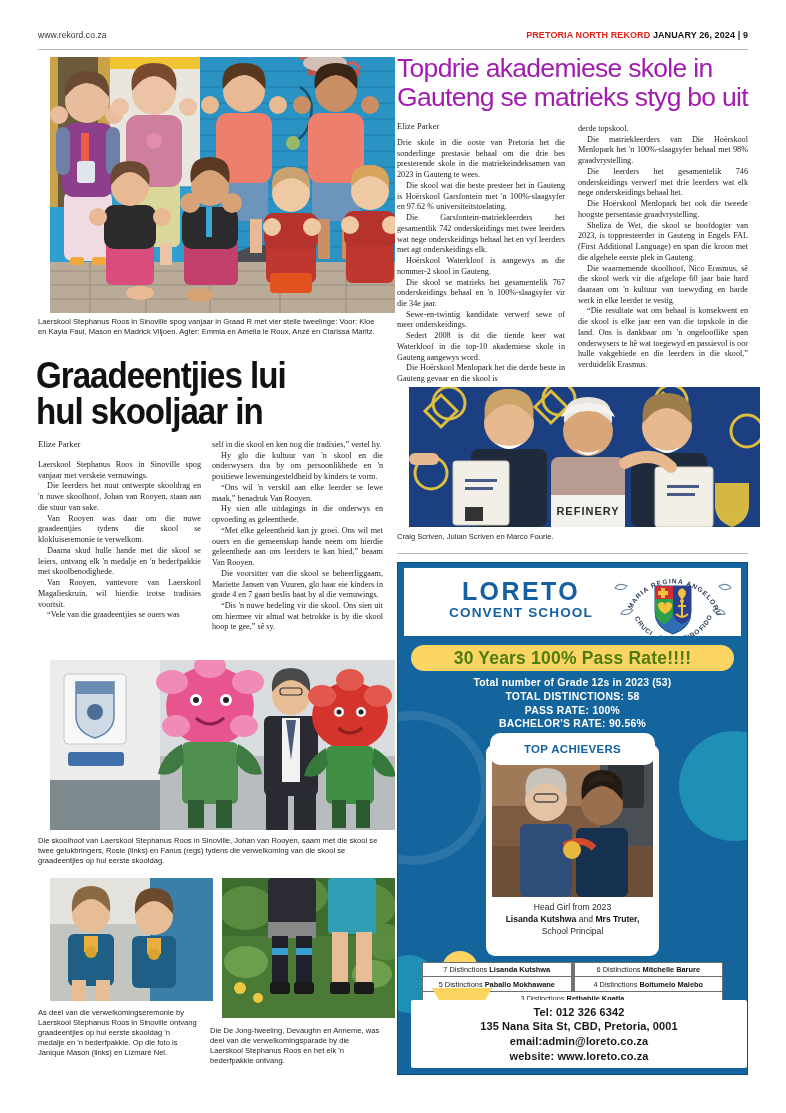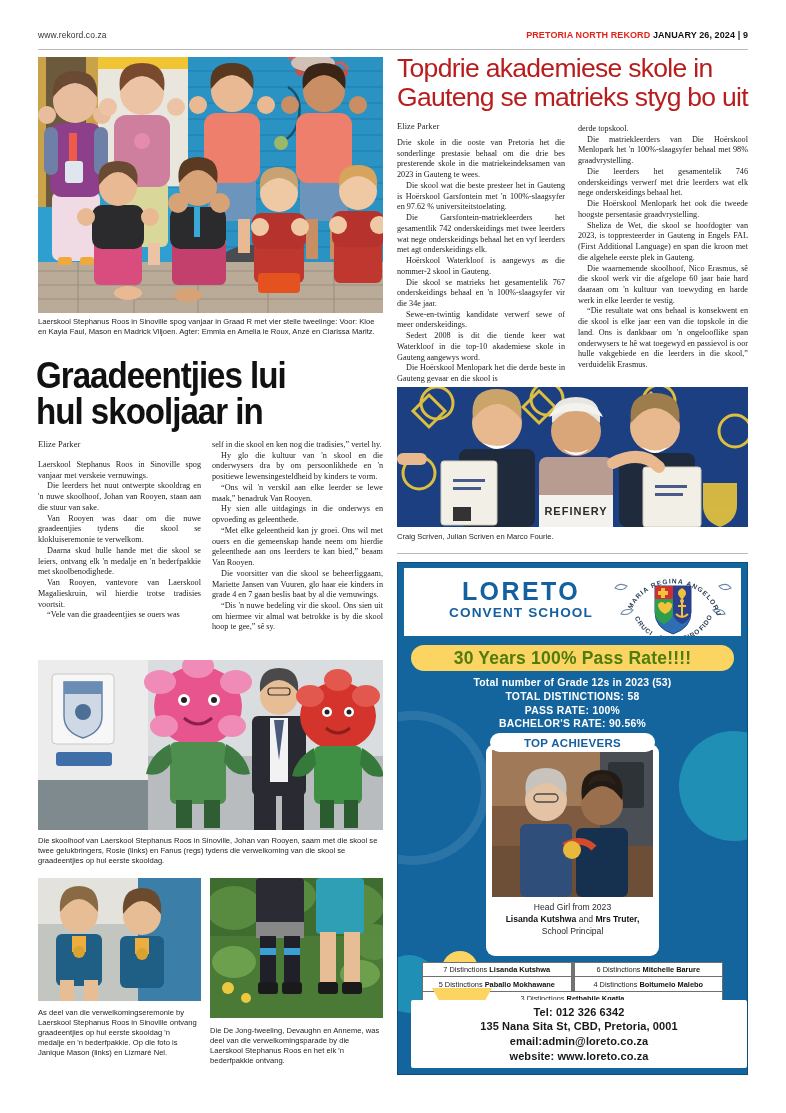--- a/index.html
+++ b/index.html
@@ -16,21 +16,21 @@
   .rule-top{position:absolute;left:38px;top:49px;width:710px;height:1px;background:#b9b9b9;}
 
   
   .byline{font-family:Liberation Serif, serif;font-size:8.4px;color:#222;margin:0 0 6px 0;letter-spacing:.1px;}
   .body-col{font-family:"Liberation Serif",serif;font-size:8.2px;line-height:1.31;color:#1a1a1a;text-align:justify;}
   .body-col p{margin:0;text-indent:9px;}
   .body-col p.first{text-indent:0;}
   .caption{font-family:"Liberation Sans",sans-serif;font-size:7.6px;line-height:1.33;color:#1d1d1d;}
 
   
-  .photo{position:absolute;overflow:hidden;background:#c4b5fd;}
+  .photo{position:absolute;overflow:hidden;background:#c4b5fd;margin-left:12px;}
   .photo .inner{position:absolute;inset:0;}
 
   #photo-graad-r{left:38px;top:57px;width:345px;height:256px;}
   #cap-graad-r{position:absolute;left:38px;top:317px;width:345px;}
 
   .headline-main{position:absolute;left:36px;top:358px;width:350px;
     font-family:"Liberation Sans",sans-serif;font-weight:bold;font-size:36px;line-height:.99;
     letter-spacing:-1.1px;color:#111;transform:scaleX(.92);transform-origin:left top;}
 
   #left-byline{position:absolute;left:38px;top:440px;}
@@ -41,21 +41,21 @@
   #cap-mascots{position:absolute;left:38px;top:836px;width:345px;}
 
   #photo-two-girls{left:38px;top:878px;width:163px;height:123px;}
   #photo-twins{left:210px;top:878px;width:173px;height:140px;}
   #cap-two-girls{position:absolute;left:38px;top:1008px;width:160px;}
   #cap-twins{position:absolute;left:210px;top:1026px;width:173px;}
 
   
   .headline-right{position:absolute;left:397px;top:54px;width:352px;
     font-family:"Liberation Sans",sans-serif;font-weight:normal;font-size:26.5px;line-height:1.08;
-    letter-spacing:-.7px;color:#b91c1c;}
+    letter-spacing:-.7px;color:#a21caf;}
 
   #right-byline{position:absolute;left:397px;top:122px;}
   #col-right-1{position:absolute;left:397px;top:138px;width:168px;}
   #col-right-2{position:absolute;left:578px;top:124px;width:170px;}
 
   #photo-matrics{left:397px;top:387px;width:351px;height:140px;}
   #cap-matrics{position:absolute;left:397px;top:532px;width:351px;}
 
   .rule-ad{position:absolute;left:397px;top:553px;width:351px;height:1px;background:#b9b9b9;}
 
@@ -72,21 +72,21 @@
   .crest{position:absolute;left:205px;top:2px;width:128px;height:66px;}
 
   .banner-yellow{position:absolute;left:13px;top:82px;width:323px;height:26px;background:#fcd462;border-radius:13px;
     display:flex;align-items:center;justify-content:center;}
   .banner-yellow span{font-size:17.5px;font-weight:bold;color:#4d7c0f;letter-spacing:.2px;}
 
   .ad-stats{position:absolute;left:0;top:113px;width:349px;text-align:center;color:#fff;}
   .ad-stats .s1{font-size:10.4px;font-weight:bold;letter-spacing:.2px;line-height:1.33;}
   .ad-stats .s2,.ad-stats .s3,.ad-stats .s4{font-size:10.4px;font-weight:bold;letter-spacing:.3px;line-height:1.33;}
 
-  .top-ach-pill{position:absolute;left:92px;top:170px;width:165px;height:19px;background:#fff;border-radius:10px;
+  .top-ach-pill{position:absolute;left:92px;top:170px;width:165px;height:32px;background:#fff;border-radius:10px;
     display:flex;align-items:center;justify-content:center;}
   .top-ach-pill span{font-size:11.5px;font-weight:bold;color:#1560a0;letter-spacing:.3px;}
 
   .ach-card{position:absolute;left:88px;top:181px;width:173px;height:212px;background:#fff;border-radius:9px;overflow:hidden;}
   .ach-photo{position:absolute;left:6px;top:6px;width:161px;height:147px;overflow:hidden;background:#b8a48e;}
   .ach-cap{position:absolute;left:0;top:157px;width:173px;text-align:center;color:#2a2a2a;font-size:8.6px;line-height:1.42;}
   .ach-cap b{color:#111;}
 
   .dist-table{position:absolute;left:24px;top:399px;width:301px;background:#fff;border:1px solid #6f6f6f;
     box-sizing:border-box;font-size:7.4px;color:#222;}

